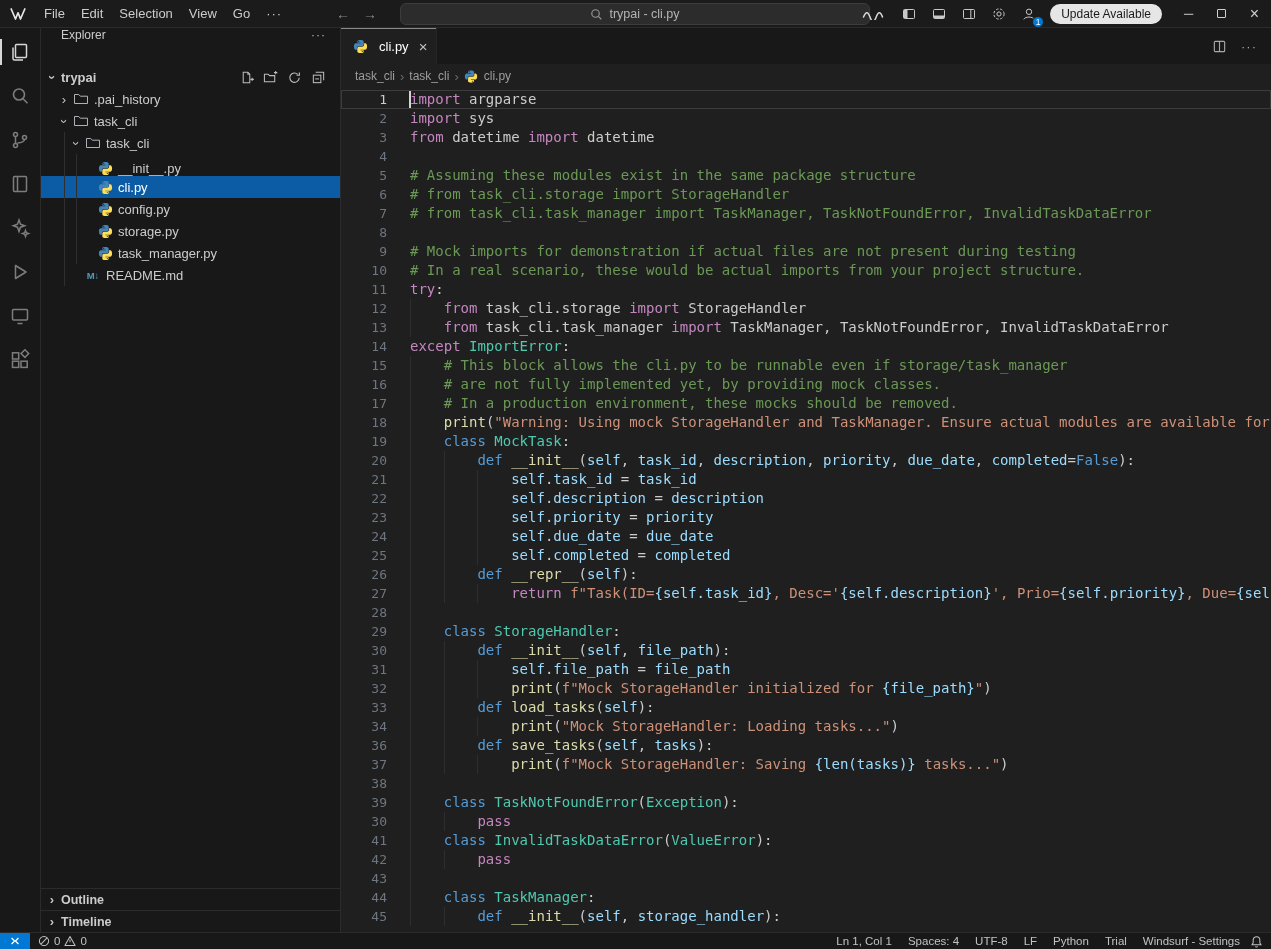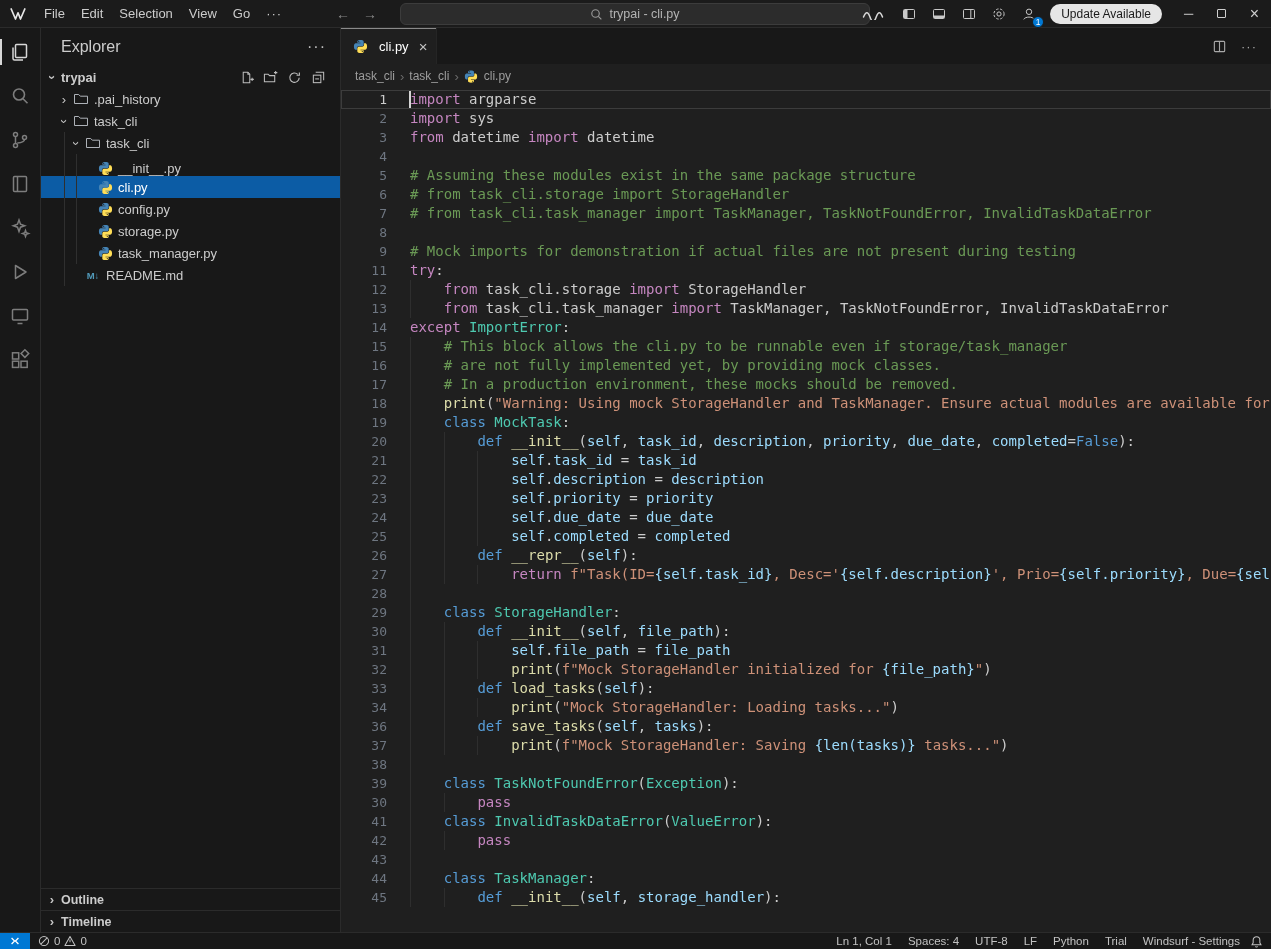--- a/index.html
+++ b/index.html
@@ -33,21 +33,21 @@
 
   
   .main{flex:1;display:flex;min-height:0}
   .activitybar{width:41px;background:#181818;border-right:1px solid #2b2b2b;display:flex;flex-direction:column;padding-top:2px;flex:none}
   .act{height:44px;display:flex;align-items:center;justify-content:center;color:#7d7d7d;position:relative;cursor:pointer}
   .act.active{color:#d7d7d7}
   .act.active::before{content:"";position:absolute;left:0;top:9px;bottom:9px;width:2px;background:#d7d7d7}
 
   
   .sidebar{width:300px;background:#181818;border-right:1px solid #2b2b2b;display:flex;flex-direction:column;flex:none}
-  .side-header{height:38px;display:flex;align-items:center;padding:0 14px 0 20px;font-size:16px;color:#cccccc;flex:none}
+  .side-header{height:38px;display:flex;align-items:flex-start;padding:0 14px 0 20px;font-size:12px;color:#cccccc;flex:none}
   .side-header .more{margin-left:auto;color:#bdbdbd;letter-spacing:1px;cursor:pointer}
   .root-row{height:22px;display:flex;align-items:center;padding-left:4px;font-size:13px;font-weight:700;color:#cccccc;cursor:pointer;flex:none}
   .root-actions{margin-left:auto;display:flex;align-items:center;gap:9px;padding-right:14px}
   .root-actions span{display:flex;cursor:pointer;color:#bdbdbd}
   .tree{position:relative;flex:1;overflow:hidden}
   .tguide{position:absolute;width:1px;background:#2f2f2f;z-index:2}
   .tg-a{left:23px;top:44px;height:154px}
   .tg-b{left:35px;top:66px;height:110px}
   .tree-row{height:22px;display:flex;align-items:center;font-size:13px;color:#cccccc;cursor:pointer;white-space:nowrap}
   .tree-row.selected{background:var(--sel);color:#fff}
@@ -406,20 +406,21 @@
       <div class="code">
           <div class="code-line current"><span class="ln">1</span><span class="code-content"><span class="caret"></span><span class="tok-k">import</span><span class="tok-p"> argparse</span></span></div>
           <div class="code-line"><span class="ln">2</span><span class="code-content"><span class="tok-k">import</span><span class="tok-p"> sys</span></span></div>
           <div class="code-line"><span class="ln">3</span><span class="code-content"><span class="tok-k">from</span><span class="tok-p"> datetime </span><span class="tok-k">import</span><span class="tok-p"> datetime</span></span></div>
           <div class="code-line"><span class="ln">4</span><span class="code-content"></span></div>
           <div class="code-line"><span class="ln">5</span><span class="code-content"><span class="tok-c"># Assuming these modules exist in the same package structure</span></span></div>
           <div class="code-line"><span class="ln">6</span><span class="code-content"><span class="tok-c"># from task_cli.storage import StorageHandler</span></span></div>
           <div class="code-line"><span class="ln">7</span><span class="code-content"><span class="tok-c"># from task_cli.task_manager import TaskManager, TaskNotFoundError, InvalidTaskDataError</span></span></div>
           <div class="code-line"><span class="ln">8</span><span class="code-content"></span></div>
           <div class="code-line"><span class="ln">9</span><span class="code-content"><span class="tok-c"># Mock imports for demonstration if actual files are not present during testing</span></span></div>
+          <div class="code-line"><span class="ln">10</span><span class="code-content"><span class="tok-c"># In a real scenario, these would be actual imports from your project structure.</span></span></div>
           <div class="code-line"><span class="ln">11</span><span class="code-content"><span class="tok-k">try</span><span class="tok-p">:</span></span></div>
           <div class="code-line"><span class="ln">12</span><span class="code-content"><span class="iguide" style="left: 0ch;"></span><span class="tok-p">    </span><span class="tok-k">from</span><span class="tok-p"> task_cli.storage </span><span class="tok-k">import</span><span class="tok-p"> StorageHandler</span></span></div>
           <div class="code-line"><span class="ln">13</span><span class="code-content"><span class="iguide" style="left: 0ch;"></span><span class="tok-p">    </span><span class="tok-k">from</span><span class="tok-p"> task_cli.task_manager </span><span class="tok-k">import</span><span class="tok-p"> TaskManager, TaskNotFoundError, InvalidTaskDataError</span></span></div>
           <div class="code-line"><span class="ln">14</span><span class="code-content"><span class="tok-k">except</span><span class="tok-p"> </span><span class="tok-t">ImportError</span><span class="tok-p">:</span></span></div>
           <div class="code-line"><span class="ln">15</span><span class="code-content"><span class="iguide" style="left: 0ch;"></span><span class="tok-p">    </span><span class="tok-c"># This block allows the cli.py to be runnable even if storage/task_manager</span></span></div>
           <div class="code-line"><span class="ln">16</span><span class="code-content"><span class="iguide" style="left: 0ch;"></span><span class="tok-p">    </span><span class="tok-c"># are not fully implemented yet, by providing mock classes.</span></span></div>
           <div class="code-line"><span class="ln">17</span><span class="code-content"><span class="iguide" style="left: 0ch;"></span><span class="tok-p">    </span><span class="tok-c"># In a production environment, these mocks should be removed.</span></span></div>
           <div class="code-line"><span class="ln">18</span><span class="code-content"><span class="iguide" style="left: 0ch;"></span><span class="tok-p">    </span><span class="tok-f">print</span><span class="tok-p">(</span><span class="tok-s">"Warning: Using mock StorageHandler and TaskManager. Ensure actual modules are available for fallback."</span></span></div>
           <div class="code-line"><span class="ln">19</span><span class="code-content"><span class="iguide" style="left: 0ch;"></span><span class="tok-p">    </span><span class="tok-d">class</span><span class="tok-p"> </span><span class="tok-t">MockTask</span><span class="tok-p">:</span></span></div>
           <div class="code-line"><span class="ln">20</span><span class="code-content"><span class="iguide" style="left: 0ch;"></span><span class="iguide" style="left: 4ch;"></span><span class="tok-p">        </span><span class="tok-d">def</span><span class="tok-p"> </span><span class="tok-f">__init__</span><span class="tok-p">(</span><span class="tok-v">self</span><span class="tok-p">, </span><span class="tok-v">task_id</span><span class="tok-p">, </span><span class="tok-v">description</span><span class="tok-p">, </span><span class="tok-v">priority</span><span class="tok-p">, </span><span class="tok-v">due_date</span><span class="tok-p">, </span><span class="tok-v">completed</span><span class="tok-p">=</span><span class="tok-d">False</span><span class="tok-p">):</span></span></div>

